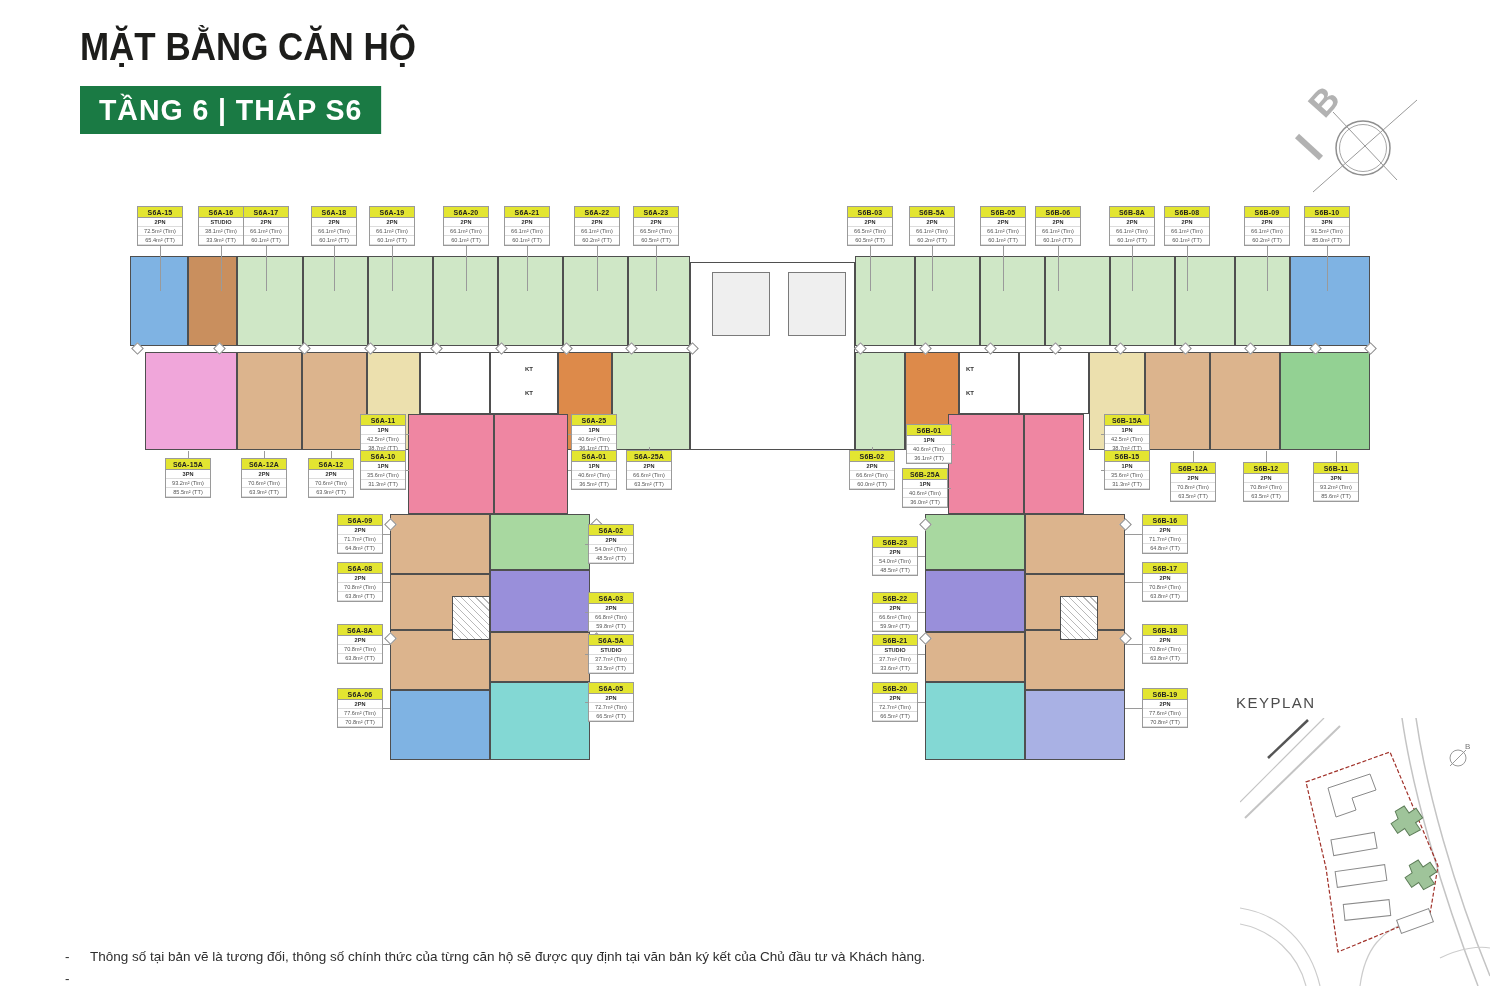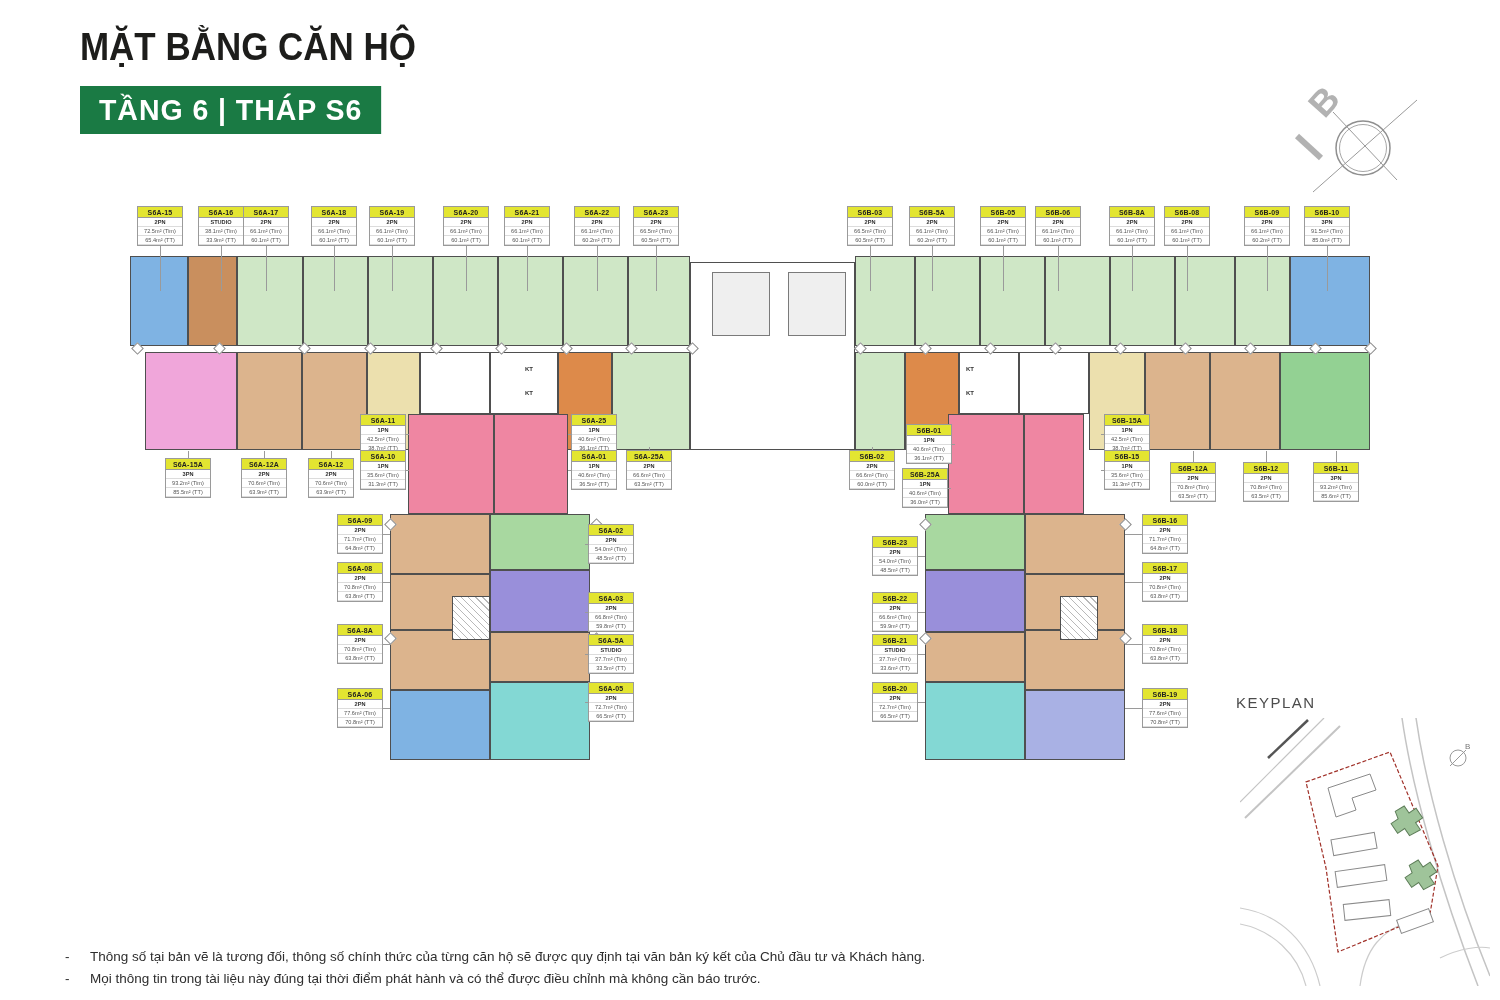--- a/index.html
+++ b/index.html
@@ -536,17 +536,16 @@
     <text x="225" y="31" font-size="8" fill="#777">B</text>
   </svg>
 
   <div class="notes">
     <div class="note-line">
       <span class="note-dash">-</span>
       <span>Thông số tại bản vẽ là tương đối, thông số chính thức của từng căn hộ sẽ được quy định tại văn bản ký kết của Chủ đầu tư và Khách hàng.</span>
     </div>
     <div class="note-line">
       <span class="note-dash">-</span>
-      <span>Mọi thông tin trong tài liệu này đúng tại thời điểm phát hành và có thể được điều chỉnh mà không cần báo trước.</span>
     </div>
   </div>
 
 </div>
 
 </body></html>

